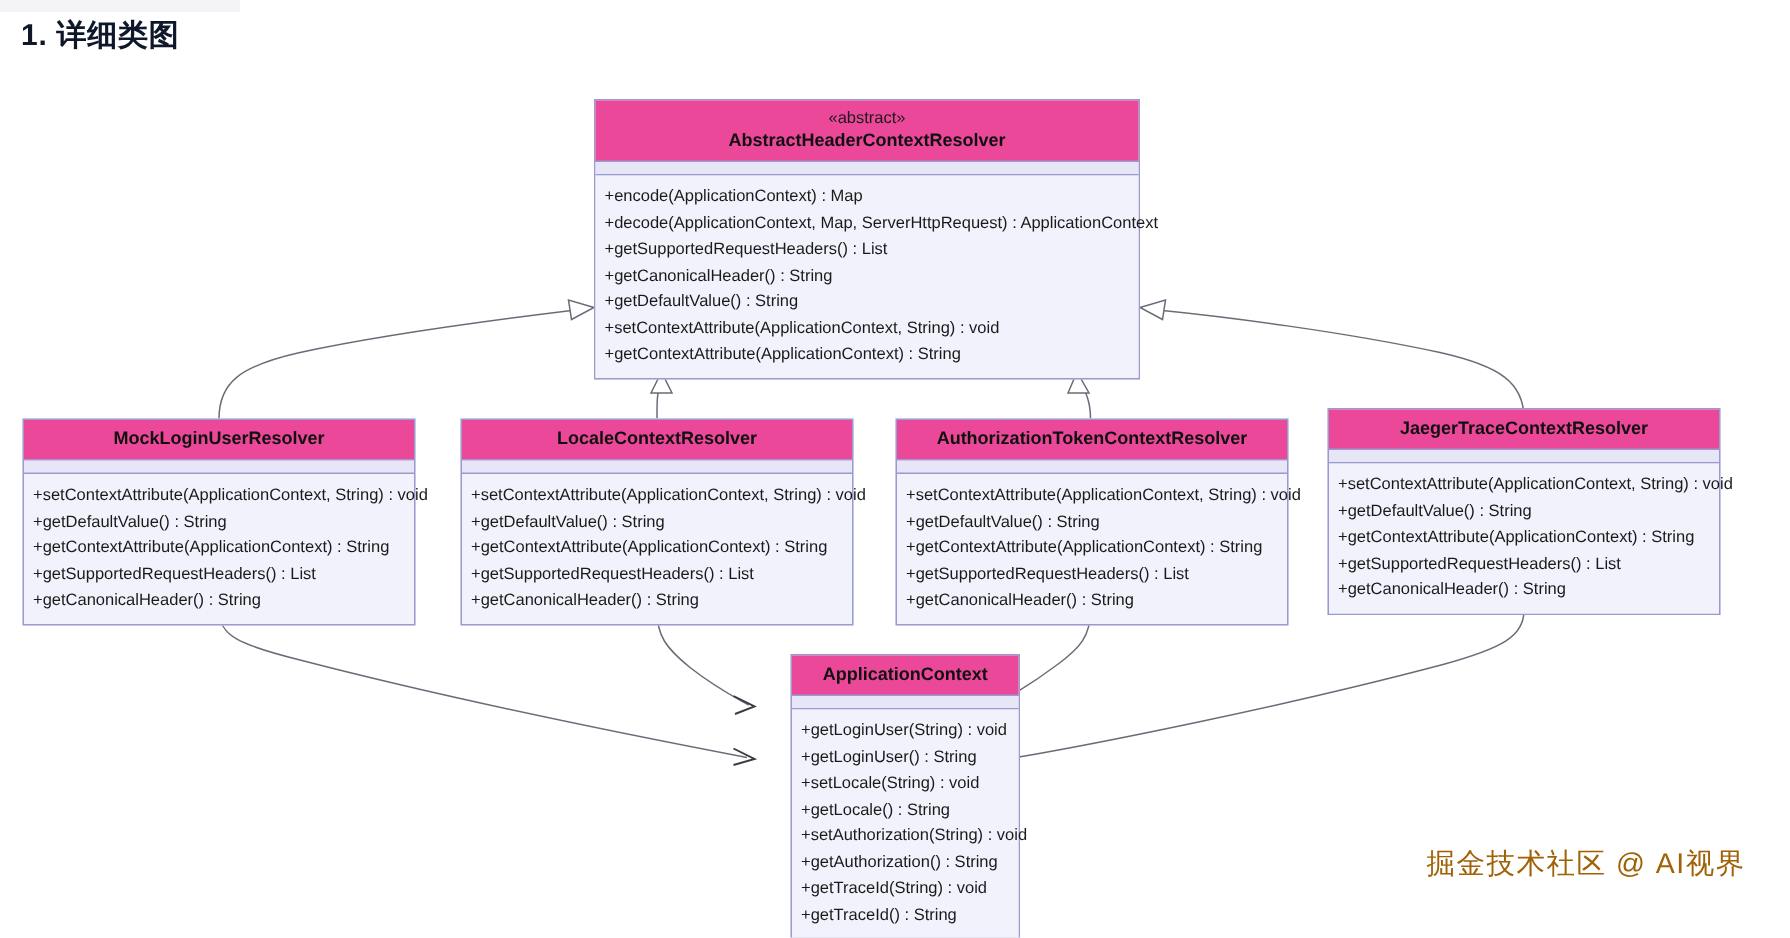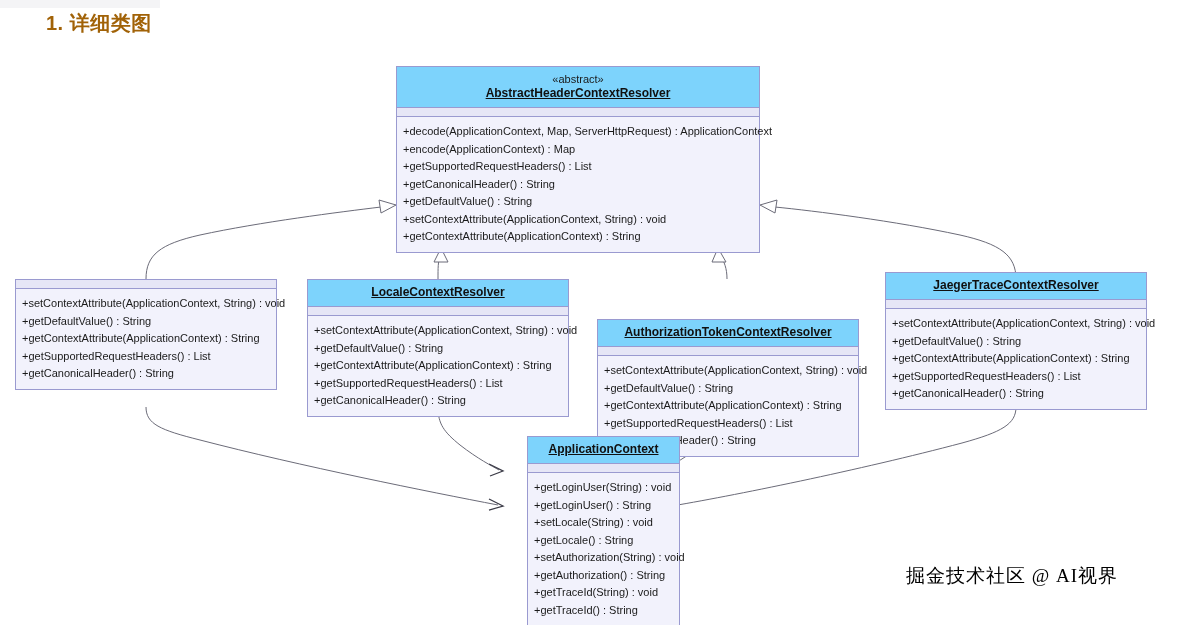--- a/index.html
+++ b/index.html
@@ -21,54 +21,52 @@
     width: 160px; height: 8px;
     background: #f4f4f6;
   }
   #page-title {
     position: absolute;
     left: 14px;
     top: 10px;
     font-size: 20px;
     font-weight: bold;
     letter-spacing: .5px;
-    color: #a16207;
-    white-space: nowrap;
-    margin-left: 32px;
+    color: #0f172a;
+    white-space: nowrap;
   }
 
   
   .uml-class {
     position: absolute;
     box-sizing: border-box;
     border: 1px solid #9a9ad0;
     background: #eeeefa;
     z-index: 3;
   }
   .uml-header {
     box-sizing: border-box;
-    background: #7dd3fc;
+    background: #ec4899;
     border-bottom: 1px solid #9a9ad0;
     text-align: center;
     padding: 5px 4px 6px 4px;
   }
   .uml-stereotype {
     display: block;
     font-size: 11px;
     color: #1a1a1a;
     line-height: 14px;
   }
   .uml-name {
     display: block;
     font-size: 12px;
     font-weight: bold;
     color: #101010;
     line-height: 15px;
     white-space: nowrap;
-    text-decoration: underline;
   }
   .uml-attrs {
     box-sizing: border-box;
     height: 9px;
     background: #e6e6f6;
     border-bottom: 1px solid #9a9ad0;
   }
   .uml-methods {
     box-sizing: border-box;
     padding: 6px 6px 6px 6px;
@@ -78,21 +76,21 @@
     font-size: 11px;
     line-height: 17.5px;
     color: #1a1a1a;
     white-space: nowrap;
   }
 
   
   #abstract-box  { left: 396px; top: 66px;  width: 364px; }
   #box-mock      { left: 15px;  top: 279px; width: 262px; }
   #box-locale    { left: 307px; top: 279px; width: 262px; }
-  #box-auth      { left: 597px; top: 279px; width: 262px; margin-top: 40px; }
+  #box-auth      { left: 597px; top: 279px; width: 262px; }
   #box-jaeger    { left: 885px; top: 272px; width: 262px; }
   #box-appctx    { left: 506px; top: 436px; width: 153px; margin-left: 21px; }
 
   #svg-connectors {
     position: absolute;
     left: 0; top: 0;
     width: 1193px;
     height: 625px;
     z-index: 1;
     pointer-events: none;
@@ -108,29 +106,28 @@
     stroke-width: 1;
   }
   .arrow-open {
     fill: none;
     stroke: #3a3a46;
     stroke-width: 1.3;
   }
 
   #watermark {
     position: absolute;
-    left: 906px;
+    left: 951px;
     top: 563px;
     font-size: 19px;
-    color: #000000;
+    color: #a16207;
     white-space: nowrap;
     letter-spacing: 1px;
     z-index: 2;
     user-select: none;
-    font-family: Liberation Serif, serif;
   }
 </style>
 </head>
 <body>
 
 <div id="top-band"></div>
 
 <div id="page-title">1. 详细类图</div>
 
 <svg id="svg-connectors" viewBox="0 0 1193 625" xmlns="http://www.w3.org/2000/svg">
@@ -176,31 +173,34 @@
   </g>
 </svg>
 
 <div class="uml-class" id="abstract-box">
   <div class="uml-header">
     <span class="uml-stereotype">«abstract»</span>
     <span class="uml-name">AbstractHeaderContextResolver</span>
   </div>
   <div class="uml-attrs"></div>
   <div class="uml-methods">
+    <div class="m">+encode(ApplicationContext) : Map</div>
     <div class="m">+decode(ApplicationContext, Map, ServerHttpRequest) : ApplicationContext</div>
-    <div class="m">+encode(ApplicationContext) : Map</div>
     <div class="m">+getSupportedRequestHeaders() : List</div>
     <div class="m">+getCanonicalHeader() : String</div>
     <div class="m">+getDefaultValue() : String</div>
     <div class="m">+setContextAttribute(ApplicationContext, String) : void</div>
     <div class="m">+getContextAttribute(ApplicationContext) : String</div>
   </div>
 </div>
 
 <div class="uml-class" id="box-mock">
+  <div class="uml-header">
+    <span class="uml-name">MockLoginUserResolver</span>
+  </div>
   <div class="uml-attrs"></div>
   <div class="uml-methods">
     <div class="m">+setContextAttribute(ApplicationContext, String) : void</div>
     <div class="m">+getDefaultValue() : String</div>
     <div class="m">+getContextAttribute(ApplicationContext) : String</div>
     <div class="m">+getSupportedRequestHeaders() : List</div>
     <div class="m">+getCanonicalHeader() : String</div>
   </div>
 </div>
 

